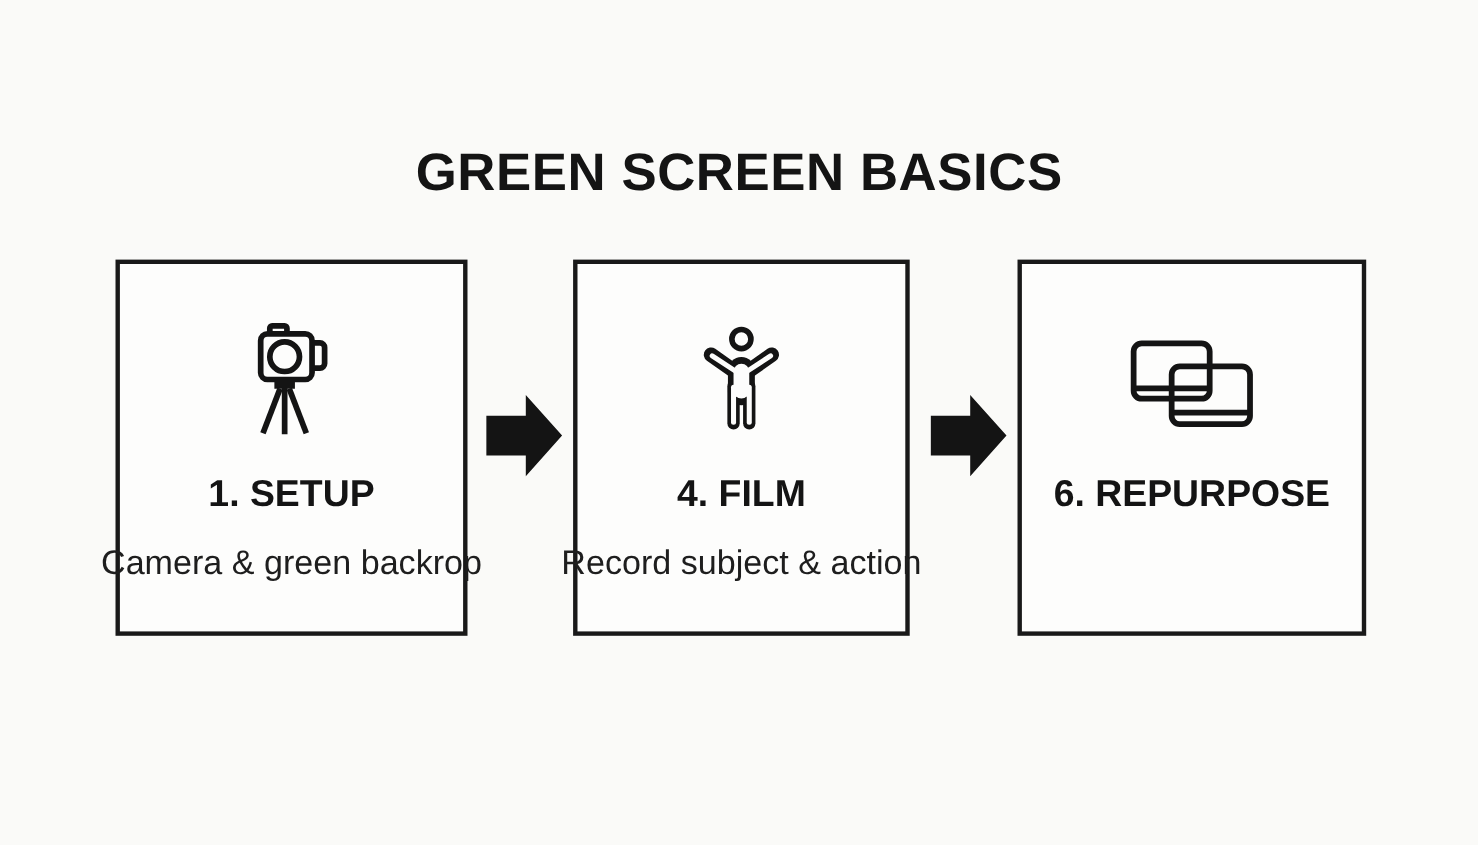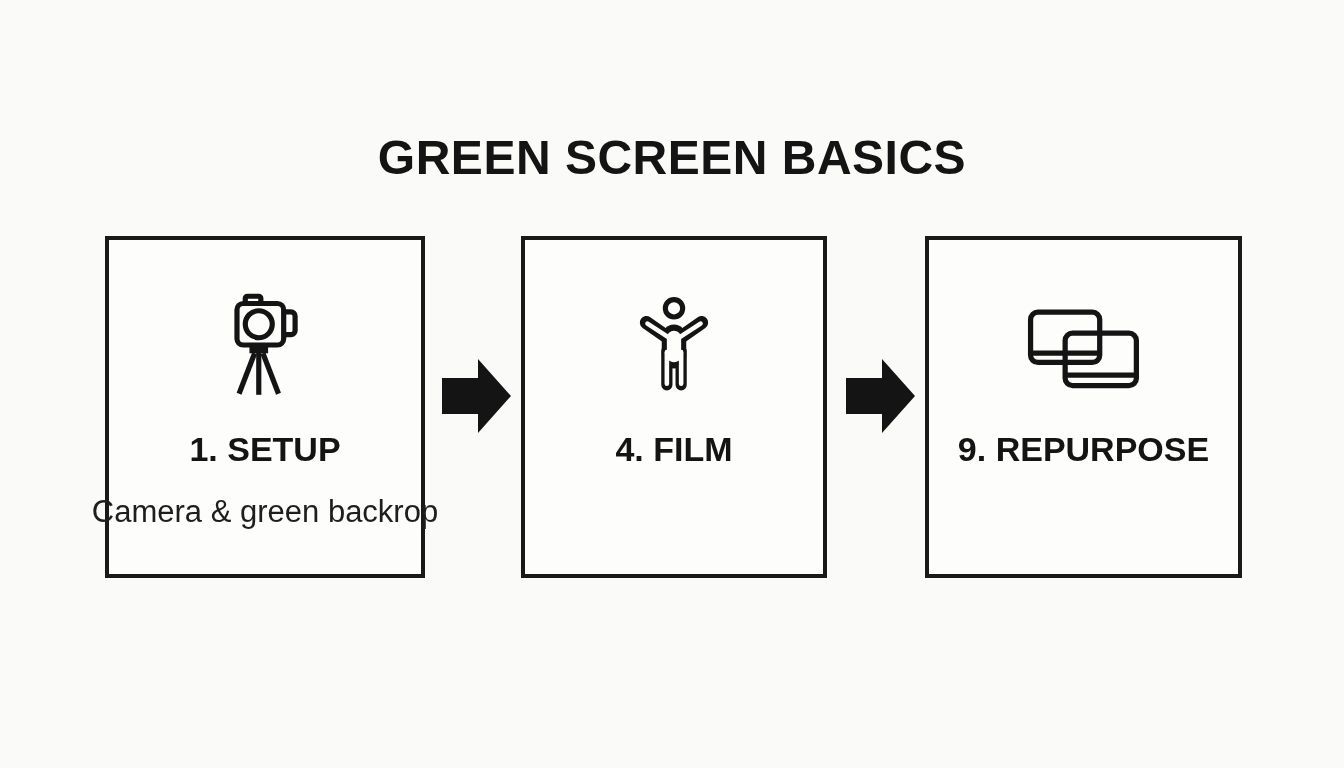--- a/index.html
+++ b/index.html
@@ -122,31 +122,32 @@
           <path class="ink-stroke" d="M47 55 L47 88" stroke-width="11"></path>
           <path class="bg-stroke" d="M40 42 L40 59" stroke-width="14"></path>
           <path class="bg-stroke" d="M14 28 L40 45 L66 28" stroke-width="4.5"></path>
           <path class="bg-stroke" d="M33 56 L33 87" stroke-width="4.5"></path>
           <path class="bg-stroke" d="M47 56 L47 87" stroke-width="4.5"></path>
         </g>
         <circle class="ink-stroke bg-fill" cx="40" cy="13" r="8.5" stroke-width="5" fill="var(--box_background)"></circle>
       </svg>
     </div>
     <div class="step-label">4. FILM</div>
+    <div class="step-desc">Record subject &amp; action</div>
   </div>
 
   <svg class="flow-arrow arrow-2" viewBox="0 0 70 76">
     <polygon class="ink-fill" points="0,20 36,20 36,1 69,38 36,75 36,56 0,56"></polygon>
   </svg>
 
   <div class="step-box box-3">
     <div class="icon-wrap low">
       <svg width="118" height="88" viewBox="0 0 112 84">
         <rect class="ink-stroke" x="5" y="4" width="66" height="48" rx="7" stroke-width="5" fill="var(--box_background)"></rect>
         <line class="ink-stroke" x1="6" y1="43" x2="70" y2="43" stroke-width="5"></line>
         <rect class="ink-stroke" x="38" y="24" width="68" height="50" rx="7" stroke-width="5" fill="var(--box_background)"></rect>
         <line class="ink-stroke" x1="39" y1="64" x2="105" y2="64" stroke-width="5"></line>
       </svg>
     </div>
-    <div class="step-label">9. REPURPOSE</div>
+    <div class="step-label">6. REPURPOSE</div>
   </div>
 
 </div>
 
 </body></html>

